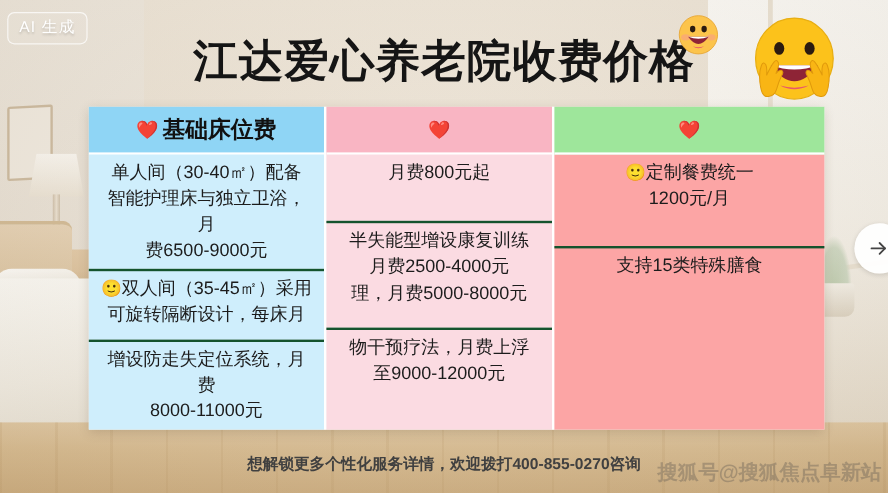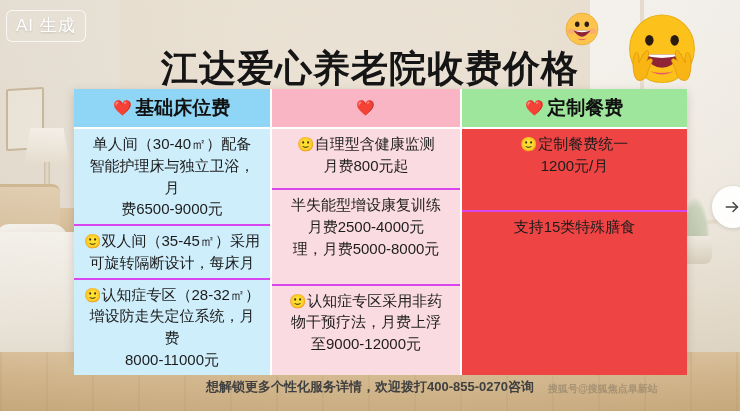--- a/index.html
+++ b/index.html
@@ -140,31 +140,31 @@
   }
 
   
   .ai-badge {
     position: absolute;
     left: 6px; top: 10px;
     padding: 3px 9px 4px 9px;
     border: 1px solid rgba(255,255,255,.72);
     border-radius: 6px;
     color: #ffffff;
-    font-size: 17px;
+    font-size: 13px;
     letter-spacing: 1px;
     text-shadow: 0 1px 2px rgba(0,0,0,.16);
     background: rgba(255,255,255,.06);
     z-index: 30;
   }
 
   
   .title {
     position: absolute;
-    left: 0; top: 44px;
+    left: 0; top: 26px;
     width: 740px;
     text-align: center;
     font-size: 37px;
     font-weight: 700;
     color: #151515;
     letter-spacing: 1px;
     z-index: 12;
     white-space: nowrap;
   }
 
@@ -218,31 +218,31 @@
     display: flex;
     align-items: flex-start;
     justify-content: center;
     text-align: center;
     padding: 4px 9px;
     font-size: 15px;
     line-height: 1.45;
     color: #1c1c1c;
     box-sizing: border-box;
   }
-  .cell + .cell { border-top: 2px solid #d946ef; }
+  .cell + .cell { border-top: 2px solid #14532d; }
   .cell .txt { display: block; }
   .cell .em { font-size: 14px; }
 
   
   .col-a .hdr  { background: #8fd5f5; }
   .col-a .cell { background: #cfeefc; }
   .col-b .hdr  { background: #f9b5c3; }
   .col-b .cell { background: #fbdbe2; }
   .col-c .hdr  { background: #9ee69b; }
-  .col-c .cell { background: #ef4444; }
+  .col-c .cell { background: #fca5a5; }
 
   
   .col-a .r1 { flex: 111; } .col-a .r2 { flex: 100; } .col-a .r3 { flex: 120; }
   .col-b .r1 { flex: 78;  } .col-b .r2 { flex: 130; } .col-b .r3 { flex: 123; }
   .col-c .r1 { flex: 106; } .col-c .r2 { flex: 225; }
 
   
   .footer {
     position: absolute;
     left: 0; top: 378px;
@@ -250,21 +250,21 @@
     text-align: center;
     font-size: 13px;
     font-weight: 700;
     color: #404040;
     z-index: 12;
     white-space: nowrap;
   }
   .watermark {
     position: absolute;
     left: 548px; top: 382px;
-    font-size: 10px;
+    font-size: 17px;
     font-weight: 700;
     color: rgba(110,100,88,.42);
     z-index: 13;
     white-space: nowrap;
   }
 
   
   .next-btn {
     position: absolute;
     right: -14px; top: 186px;
@@ -347,57 +347,53 @@
         </span>
       </div>
       <div class="cell r2">
         <span>
           <span class="txt"><span class="em">🙂</span><span>双人间（35-45㎡）采用</span></span>
           <span class="txt">可旋转隔断设计，每床月</span>
         </span>
       </div>
       <div class="cell r3">
         <span>
-          <span class="txt"><span class="em">🙂</span><span>认知症专区（28-32㎡）</span></span>
           <span class="txt">增设防走失定位系统，月费</span>
           <span class="txt">8000-11000元</span>
         </span>
       </div>
     </div>
 
     <div class="col col-b">
       <div class="hdr">
         <span class="heart">❤️</span>
       </div>
       <div class="cell r1">
         <span>
-          <span class="txt"><span class="em">🙂</span><span>自理型含健康监测</span></span>
           <span class="txt">月费800元起</span>
         </span>
       </div>
       <div class="cell r2">
         <span>
           <span class="txt">半失能型增设康复训练</span>
           <span class="txt">月费2500-4000元</span>
           <span class="txt">理，月费5000-8000元</span>
         </span>
       </div>
       <div class="cell r3">
         <span>
-          <span class="txt"><span class="em">🙂</span><span>认知症专区采用非药</span></span>
           <span class="txt">物干预疗法，月费上浮</span>
           <span class="txt">至9000-12000元</span>
         </span>
       </div>
     </div>
 
     <div class="col col-c">
       <div class="hdr">
         <span class="heart">❤️</span>
-        <span>定制餐费</span>
       </div>
       <div class="cell r1">
         <span>
           <span class="txt"><span class="em">🙂</span><span>定制餐费统一</span></span>
           <span class="txt">1200元/月</span>
         </span>
       </div>
       <div class="cell r2">
         <span>
           <span class="txt">支持15类特殊膳食</span>

